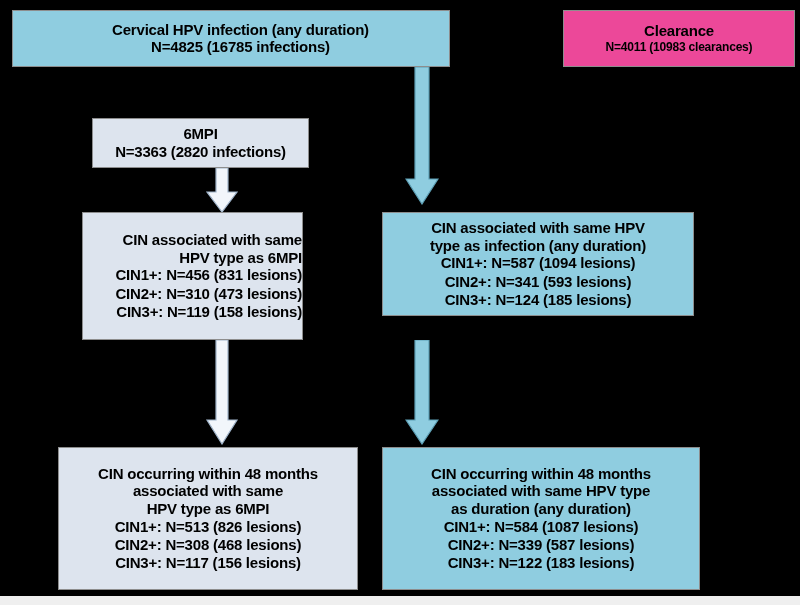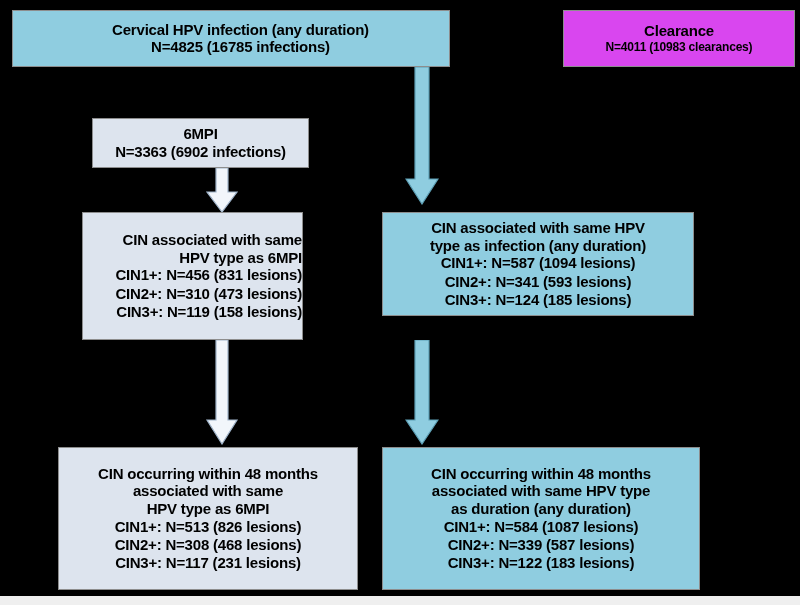--- a/index.html
+++ b/index.html
@@ -17,21 +17,21 @@
     color:#000;
     font-weight:bold;
     text-align:center;
     display:flex;
     flex-direction:column;
     justify-content:center;
     align-items:center;
     letter-spacing:-0.2px;
   }
   .blue{background:#8fcde0;}
-  .lavender{background:#d946ef;}
+  .lavender{background:#ec4899;}
   .pale{background:#dde4ee;}
 
   .title-line{display:block;line-height:1.18;white-space:nowrap;}
   .stat-line{display:block;line-height:1.22;white-space:nowrap;}
 
   .f15{font-size:15px;}
   .f14{font-size:12px;}
 
   
   .arrow{position:absolute;}
@@ -50,21 +50,21 @@
     <span class="stat-line f15">N=4825 (16785 infections)</span>
   </div>
 
   <div class="node lavender" style="left:563px;top:10px;width:232px;height:57px;">
     <span class="title-line f15">Clearance</span>
     <span class="stat-line f14">N=4011 (10983 clearances)</span>
   </div>
 
   <div class="node pale" style="left:92px;top:118px;width:217px;height:50px;">
     <span class="title-line f15">6MPI</span>
-    <span class="stat-line f15">N=3363 (6902 infections)</span>
+    <span class="stat-line f15">N=3363 (2820 infections)</span>
   </div>
 
   <div class="arrow" style="left:405px;top:67px;width:34px;height:138px;">
     <svg width="34" height="138" viewBox="0 0 34 138">
       <polygon points="10,0 24,0 24,112 33,112 17,137 1,112 10,112" fill="#8fcde0" stroke="#5d9fb5" stroke-width="1.2"></polygon>
     </svg>
   </div>
 
   <div class="arrow" style="left:205px;top:168px;width:34px;height:45px;">
     <svg width="34" height="45" viewBox="0 0 34 45">
@@ -99,21 +99,21 @@
       <polygon points="10,0 24,0 24,80 33,80 17,104 1,80 10,80" fill="#8fcde0" stroke="#5d9fb5" stroke-width="1.2"></polygon>
     </svg>
   </div>
 
   <div class="node pale" style="left:58px;top:447px;width:300px;height:143px;">
     <span class="title-line f15">CIN occurring within 48 months</span>
     <span class="title-line f15">associated with same</span>
     <span class="title-line f15">HPV type as 6MPI</span>
     <span class="stat-line f15">CIN1+: N=513 (826 lesions)</span>
     <span class="stat-line f15">CIN2+: N=308 (468 lesions)</span>
-    <span class="stat-line f15">CIN3+: N=117 (231 lesions)</span>
+    <span class="stat-line f15">CIN3+: N=117 (156 lesions)</span>
   </div>
 
   <div class="node blue" style="left:382px;top:447px;width:318px;height:143px;">
     <span class="title-line f15">CIN occurring within 48 months</span>
     <span class="title-line f15">associated with same HPV type</span>
     <span class="title-line f15">as duration (any duration)</span>
     <span class="stat-line f15">CIN1+: N=584 (1087 lesions)</span>
     <span class="stat-line f15">CIN2+: N=339 (587 lesions)</span>
     <span class="stat-line f15">CIN3+: N=122 (183 lesions)</span>
   </div>

